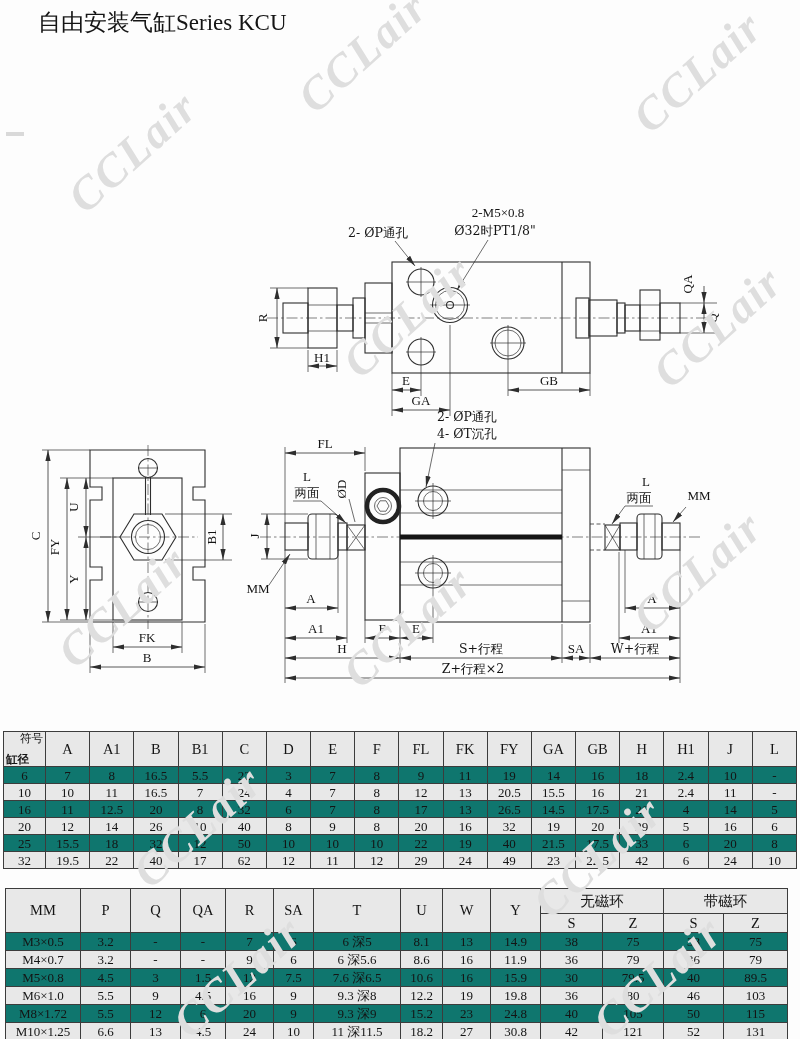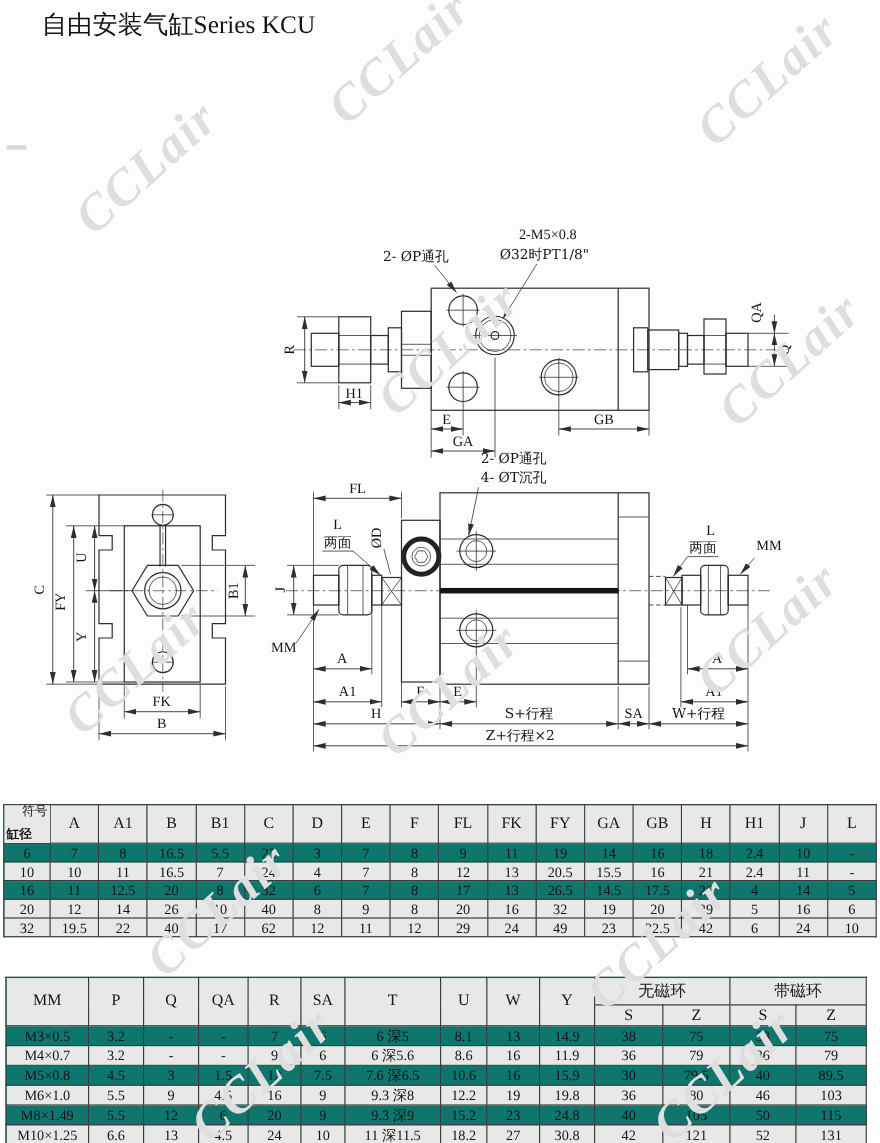--- a/index.html
+++ b/index.html
@@ -401,20 +401,40 @@
           <td>20</td>
           <td>16</td>
           <td>32</td>
           <td>19</td>
           <td>20</td>
           <td>29</td>
           <td>5</td>
           <td>16</td>
           <td>6</td>
         </tr>
+        <tr>
+          <td>25</td>
+          <td>15.5</td>
+          <td>18</td>
+          <td>32</td>
+          <td>12</td>
+          <td>50</td>
+          <td>10</td>
+          <td>10</td>
+          <td>10</td>
+          <td>22</td>
+          <td>19</td>
+          <td>40</td>
+          <td>21.5</td>
+          <td>17.5</td>
+          <td>33</td>
+          <td>6</td>
+          <td>20</td>
+          <td>8</td>
+        </tr>
         <tr class="shade">
           <td>32</td>
           <td>19.5</td>
           <td>22</td>
           <td>40</td>
           <td>17</td>
           <td>62</td>
           <td>12</td>
           <td>11</td>
           <td>12</td>
@@ -529,21 +549,21 @@
           <td>9.3 深8</td>
           <td>12.2</td>
           <td>19</td>
           <td>19.8</td>
           <td>36</td>
           <td>80</td>
           <td>46</td>
           <td>103</td>
         </tr>
         <tr>
-          <td>M8×1.49</td>
+          <td>M8×1.72</td>
           <td>5.5</td>
           <td>12</td>
           <td>6</td>
           <td>20</td>
           <td>9</td>
           <td>9.3 深9</td>
           <td>15.2</td>
           <td>23</td>
           <td>24.8</td>
           <td>40</td>

